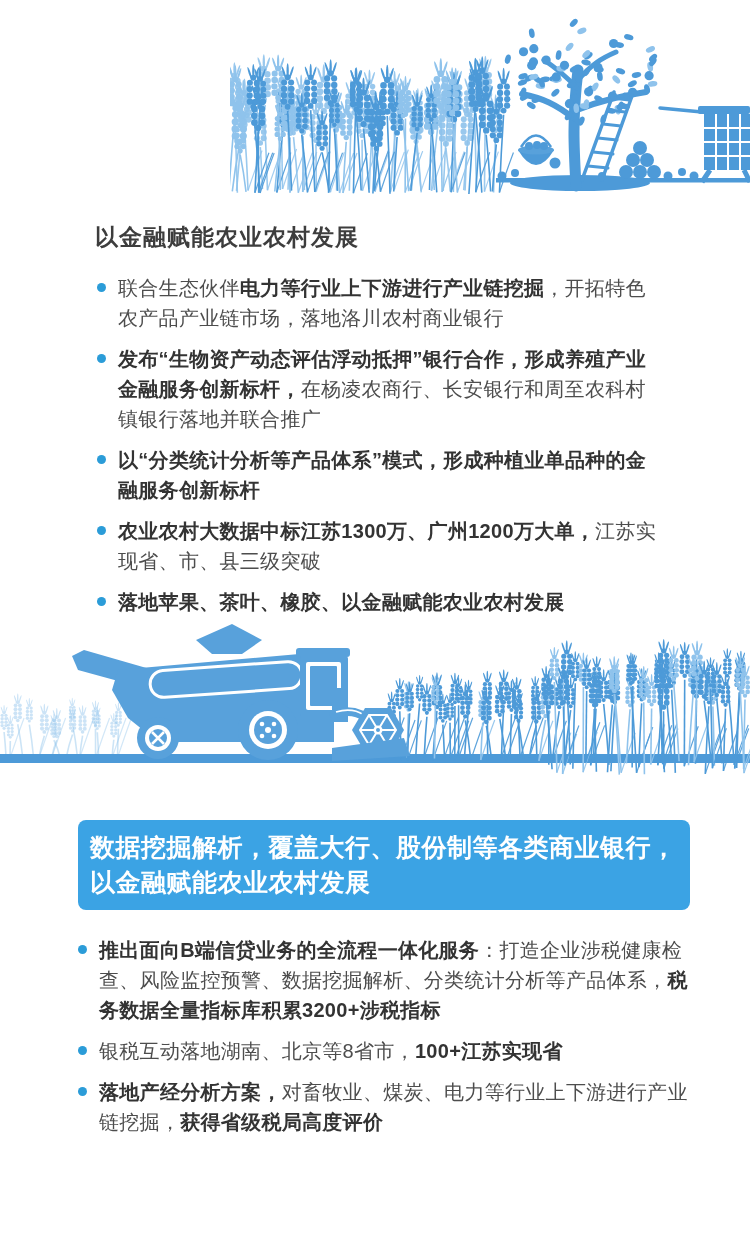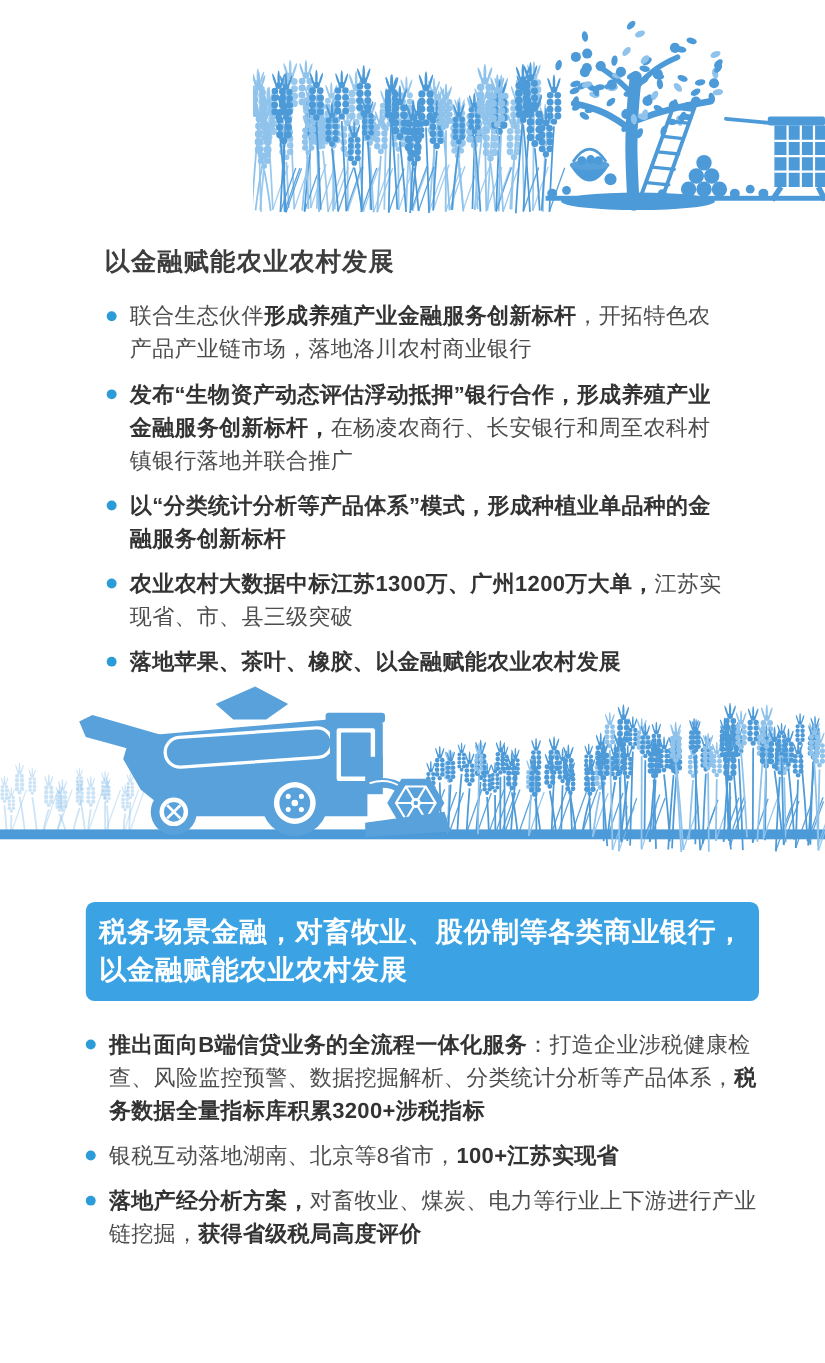--- a/index.html
+++ b/index.html
@@ -369,21 +369,21 @@
       <path d="M480,170 L472,182" stroke="var(--ill-deep)" stroke-width="5"></path>
       <path d="M514,170 L520,182" stroke="var(--ill-deep)" stroke-width="5"></path>
     </g>
   </svg>
 
   <div class="s1">
     <h2>以金融赋能农业农村发展</h2>
     <ul class="bullets">
         <li>
           <span class="dot"></span>
-          <p><span>联合生态伙伴</span><span class="b">形成养殖产业金融服务创新标杆</span><span>，开拓特色农产品产业链市场，落地洛川农村商业银行</span></p>
+          <p><span>联合生态伙伴</span><span class="b">电力等行业上下游进行产业链挖掘</span><span>，开拓特色农产品产业链市场，落地洛川农村商业银行</span></p>
         </li>
         <li>
           <span class="dot"></span>
           <p><span class="b">发布“生物资产动态评估浮动抵押”银行合作，形成养殖产业金融服务创新标杆，</span><span>在杨凌农商行、长安银行和周至农科村镇银行落地并联合推广</span></p>
         </li>
         <li>
           <span class="dot"></span>
           <p><span class="b">以“分类统计分析等产品体系”模式，形成种植业单品种的金融服务创新标杆</span></p>
         </li>
         <li>
@@ -658,21 +658,21 @@
         <path d="M360,112 L396,112 M369,97 L387,127 M387,97 L369,127" stroke="#fff" stroke-width="2"></path>
         <circle cx="378" cy="112" r="4.5" fill="#fff"></circle>
           <circle cx="378" cy="112" r="2" fill="var(--ill)"></circle>
         <path d="M332,130 L404,120 L410,138 L332,143 Z" fill="var(--ill)"></path>
       </g>
     </g>
   </svg>
 
   <div class="s2">
     <div class="banner">
-        <div>税务场景金融，对畜牧业、股份制等各类商业银行，</div>
+        <div>数据挖掘解析，覆盖大行、股份制等各类商业银行，</div>
         <div>以金融赋能农业农村发展</div>
       </div>
     <ul class="bullets">
         <li>
           <span class="dot"></span>
           <p><span class="b">推出面向B端信贷业务的全流程一体化服务</span><span>：打造企业涉税健康检查、风险监控预警、数据挖掘解析、分类统计分析等产品体系，</span><span class="b">税务数据全量指标库积累3200+涉税指标</span></p>
         </li>
         <li>
           <span class="dot"></span>
           <p><span>银税互动落地湖南、北京等8省市，</span><span class="b">100+江苏实现省</span></p>

